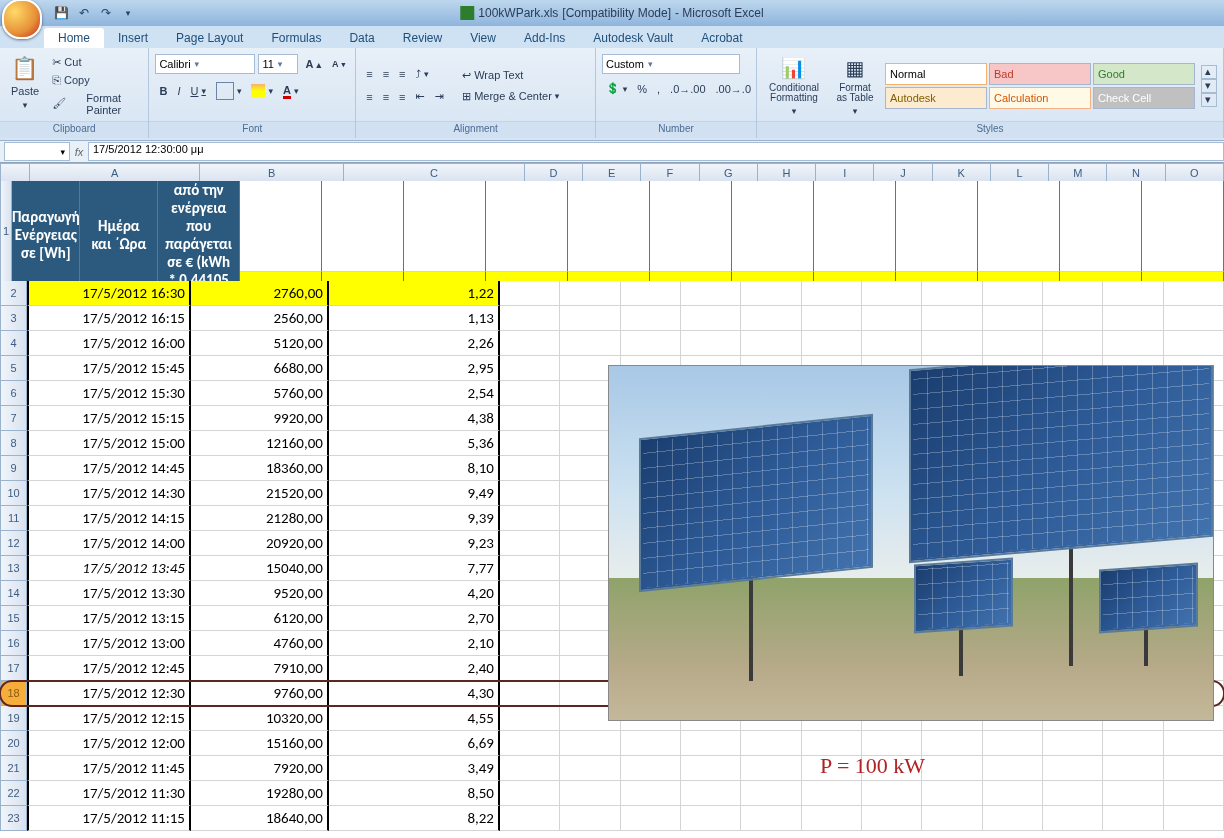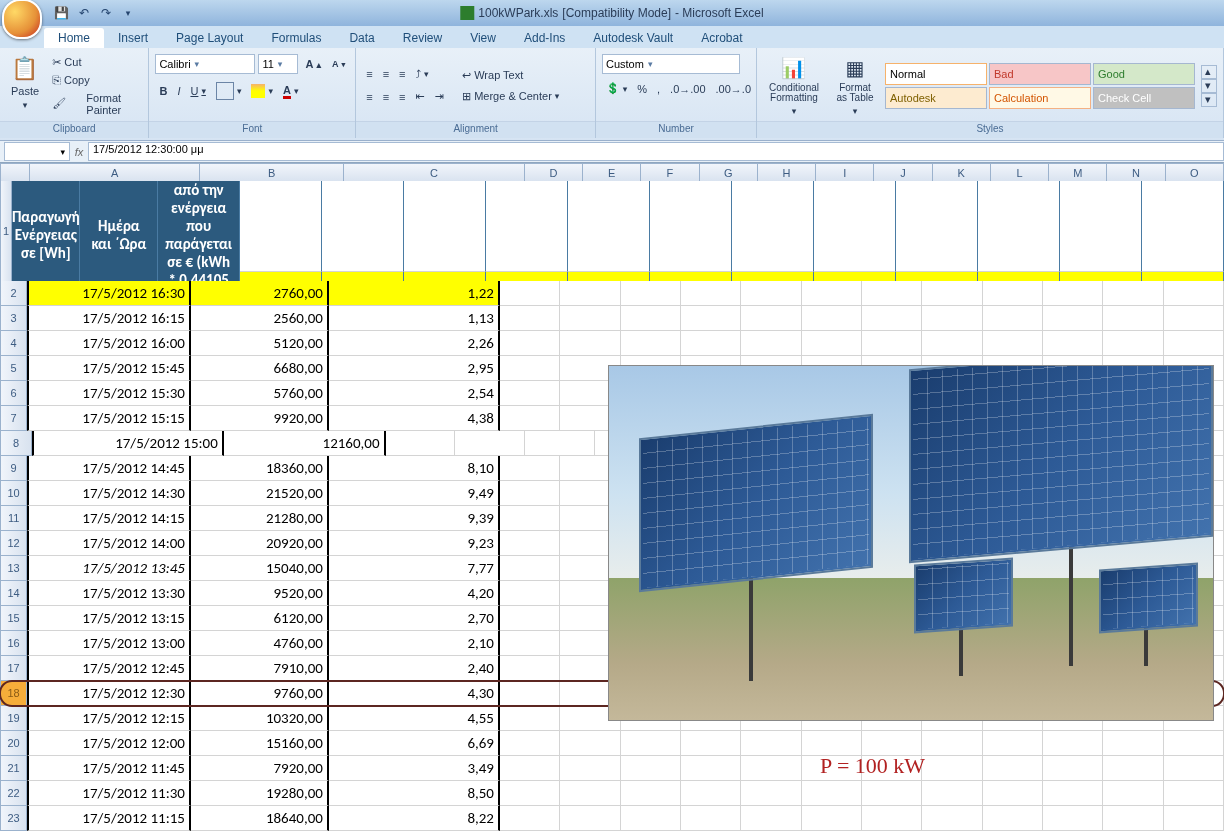--- a/index.html
+++ b/index.html
@@ -394,20 +394,21 @@
         <div class="cell" style="width: 65px;"></div>
         <div class="cell" style="width: 65px;"></div>
         <div class="cell" style="width: 65px;"></div>
         <div class="cell" style="width: 65px;"></div>
         <div class="cell" style="width: 65px;"></div>
       </div>
       <div class="row">
         <div class="rowh">8</div>
         <div class="cell right" style="width: 192px; border-right: 2px solid rgb(0, 0, 0); border-left: 2px solid rgb(0, 0, 0);">17/5/2012 15:00</div>
         <div class="cell right" style="width: 162px; border-right: 2px solid rgb(0, 0, 0);">12160,00</div>
+        <div class="cell right" style="width: 204px; border-right: 2px solid rgb(0, 0, 0);">5,36</div>
         <div class="cell" style="width: 65px;"></div>
         <div class="cell" style="width: 65px;"></div>
         <div class="cell" style="width: 65px;"></div>
         <div class="cell" style="width: 65px;"></div>
         <div class="cell" style="width: 65px;"></div>
         <div class="cell" style="width: 65px;"></div>
         <div class="cell" style="width: 65px;"></div>
         <div class="cell" style="width: 65px;"></div>
         <div class="cell" style="width: 65px;"></div>
         <div class="cell" style="width: 65px;"></div>

